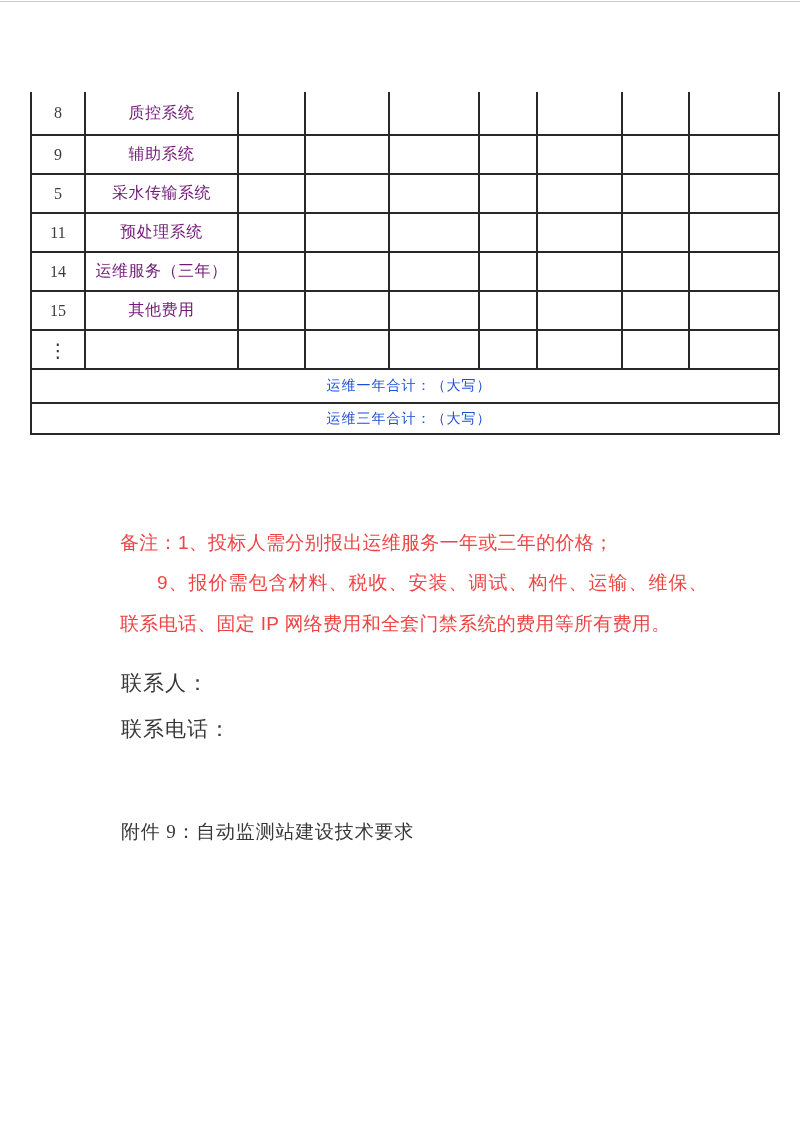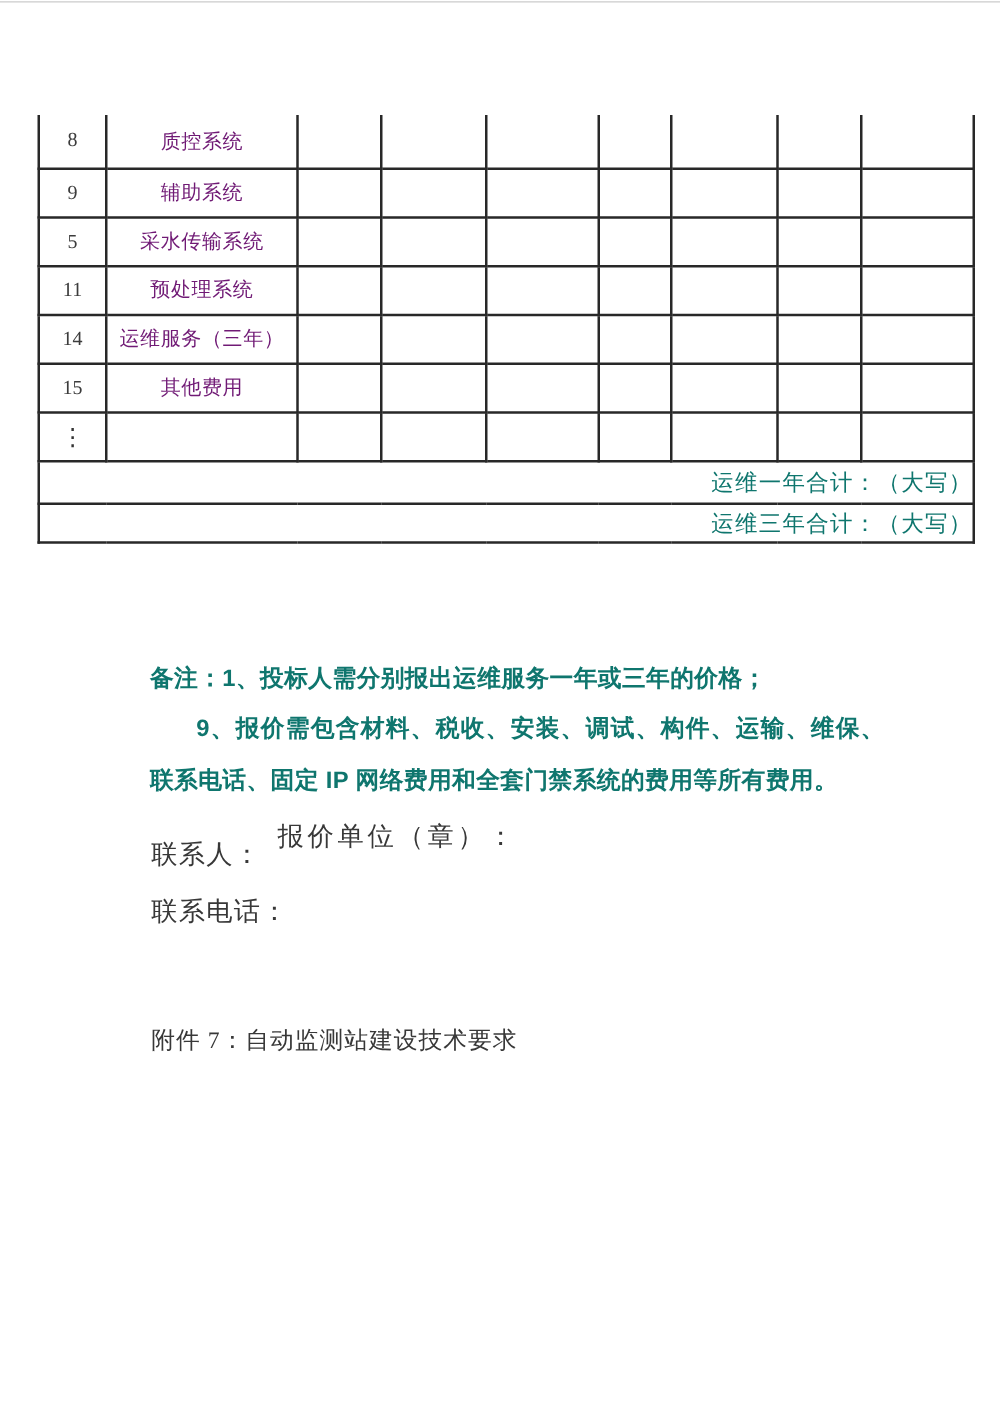--- a/index.html
+++ b/index.html
@@ -43,34 +43,34 @@
   td.c-empty { background: #ffffff; }
   td.c-no.ellipsis {
     font-family: "DejaVu Sans", sans-serif;
     font-size: 19px;
     color: #333333;
   }
 
   tr.summary-row-1 { height: 34px; }
   tr.summary-row-2 { height: 31px; }
   tr.summary-row-1 td, tr.summary-row-2 td {
-    text-align: right;
+    text-align: center;
     padding-left: 8px;
-    font-size: 18px;
-    color: #0f766e;
+    font-size: 14px;
+    color: #1d4ed8;
     letter-spacing: 1px;
   }
 
   
   .note {
     position: absolute;
     font-family: "Liberation Sans", "DejaVu Sans", sans-serif;
-    font-weight: bold;
+    font-weight: normal;
     font-size: 19px;
-    color: #0f766e;
+    color: #ef4444;
     white-space: nowrap;
   }
   .note-1 { left: 120px; top: 530px; letter-spacing: 0.3px; }
   .note-2 { left: 157px; top: 570px; letter-spacing: 1px; }
   .note-3 { left: 120px; top: 611px; letter-spacing: 0.3px; }
 
   
   .doc-label {
     position: absolute;
     font-size: 21px;
@@ -190,18 +190,17 @@
       <tr class="summary-row-2">
         <td colspan="9">运维三年合计：（大写）</td>
       </tr>
     </tbody>
   </table>
 
   <div class="note note-1">备注：1、投标人需分别报出运维服务一年或三年的价格；</div>
   <div class="note note-2">9、报价需包含材料、税收、安装、调试、构件、运输、维保、</div>
   <div class="note note-3">联系电话、固定 IP 网络费用和全套门禁系统的费用等所有费用。</div>
 
-  <div class="doc-label quote-unit">报价单位（章）：</div>
   <div class="doc-label contact-person">联系人：</div>
   <div class="doc-label contact-phone">联系电话：</div>
 
-  <div class="doc-label attachment-title">附件 7：自动监测站建设技术要求</div>
+  <div class="doc-label attachment-title">附件 9：自动监测站建设技术要求</div>
 </div>
 
 </body></html>

